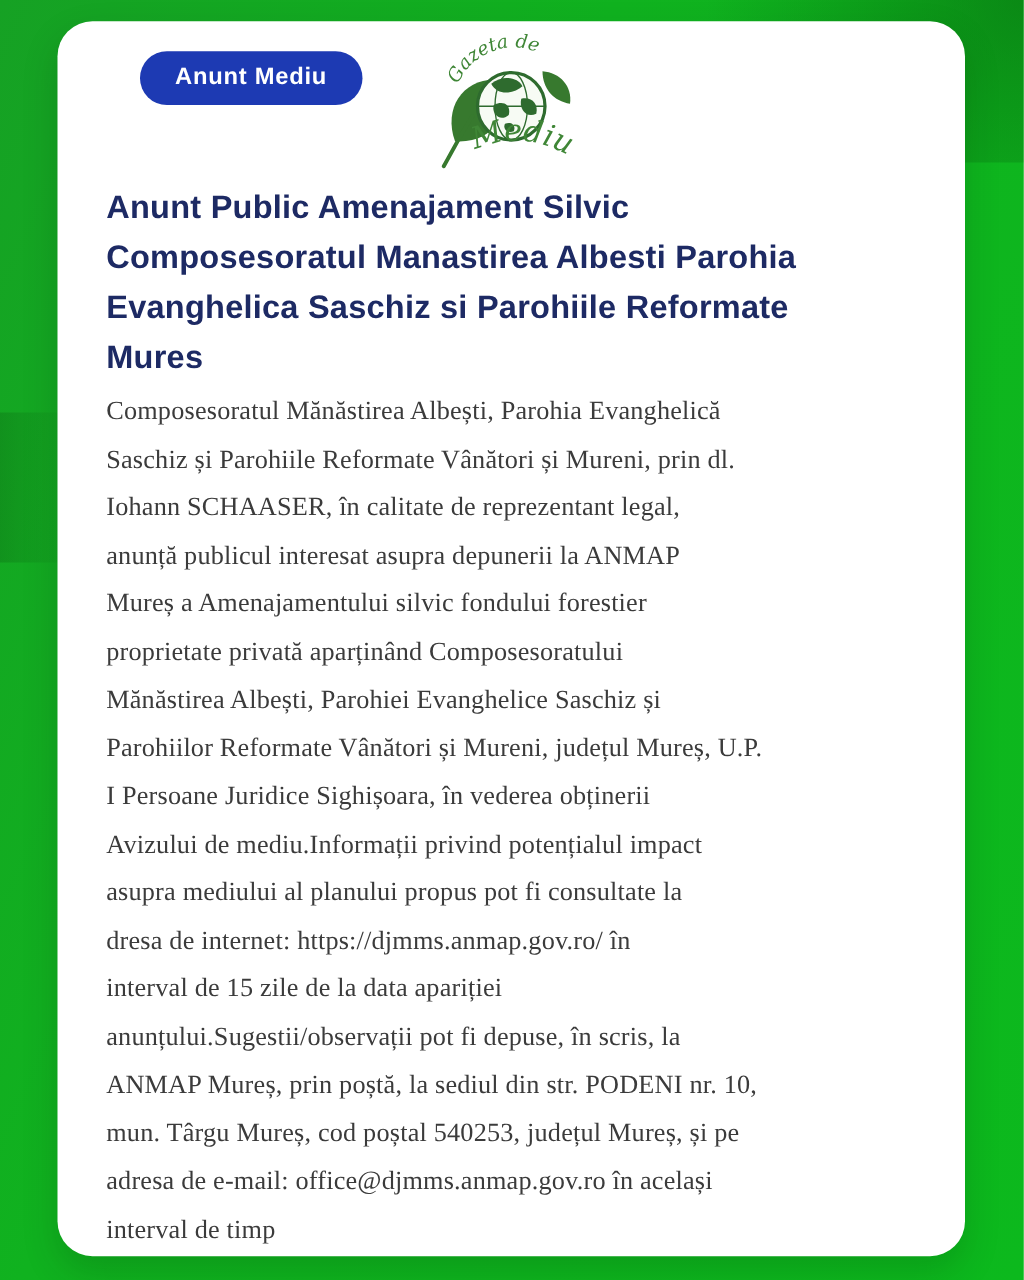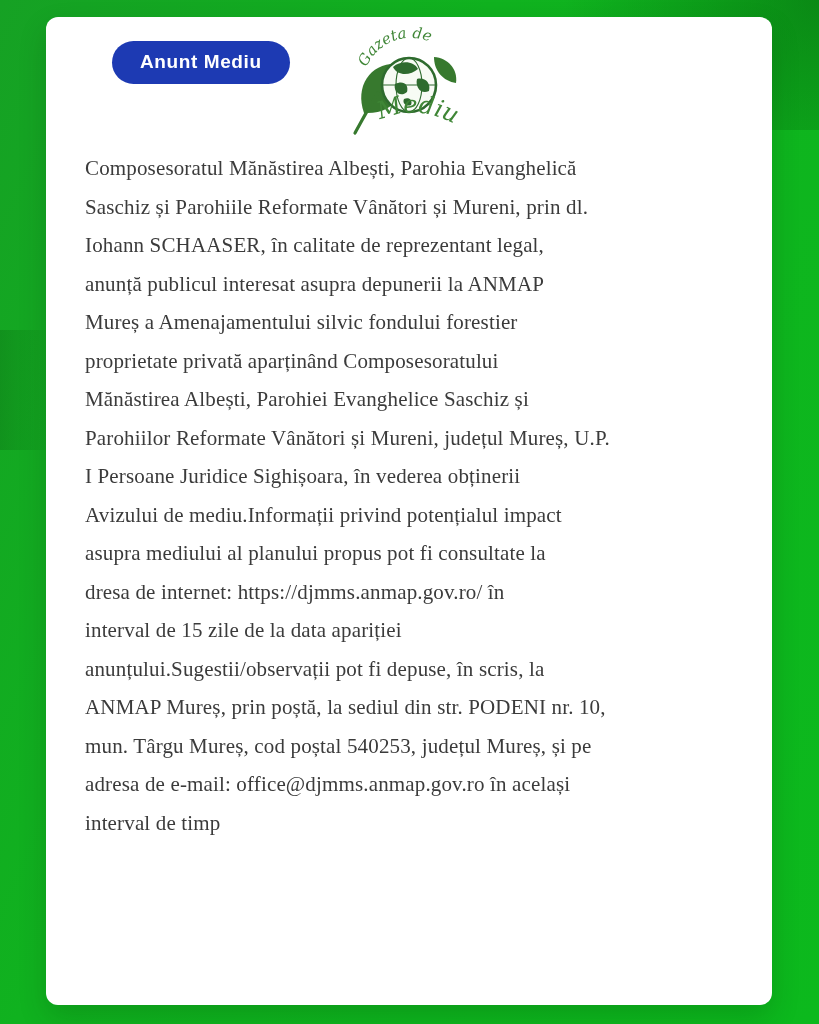--- a/index.html
+++ b/index.html
@@ -27,21 +27,21 @@
     pointer-events: none;
   }
 
   .card {
     position: absolute;
     left: 46px;
     top: 17px;
     width: 726px;
     height: 988px;
     background: #ffffff;
-    border-radius: 12px;
+    border-radius: 28px;
     box-sizing: border-box;
     padding: 0 38px;
     box-shadow: 0 12px 28px rgba(0, 40, 5, 0.18);
   }
 
   .card-header {
     position: relative;
     height: 128px;
   }
 
@@ -127,20 +127,24 @@
 
         <text font-family="DejaVu Serif, serif" font-style="italic" font-size="15" fill="#3f8636">
           <textPath href="#arcTop" startOffset="8">Gazeta de</textPath>
         </text>
         <text font-family="DejaVu Serif, serif" font-style="italic" font-size="24" fill="#3f8636">
           <textPath href="#arcBot" startOffset="14">Mediu</textPath>
         </text>
       </svg>
     </div>
 
+    <h1 class="page-title" style="color:#1d2a64;">Anunt Public Amenajament Silvic
+Composesoratul Manastirea Albesti Parohia
+Evanghelica Saschiz si Parohiile Reformate
+Mures</h1>
 
     <p class="body-text" style="color:#3b3b3b;">Composesoratul Mănăstirea Albești, Parohia Evanghelică
 Saschiz și Parohiile Reformate Vânători și Mureni, prin dl.
 Iohann SCHAASER, în calitate de reprezentant legal,
 anunță publicul interesat asupra depunerii la ANMAP
 Mureș a Amenajamentului silvic fondului forestier
 proprietate privată aparținând Composesoratului
 Mănăstirea Albești, Parohiei Evanghelice Saschiz și
 Parohiilor Reformate Vânători și Mureni, județul Mureș, U.P.
 I Persoane Juridice Sighișoara, în vederea obținerii

